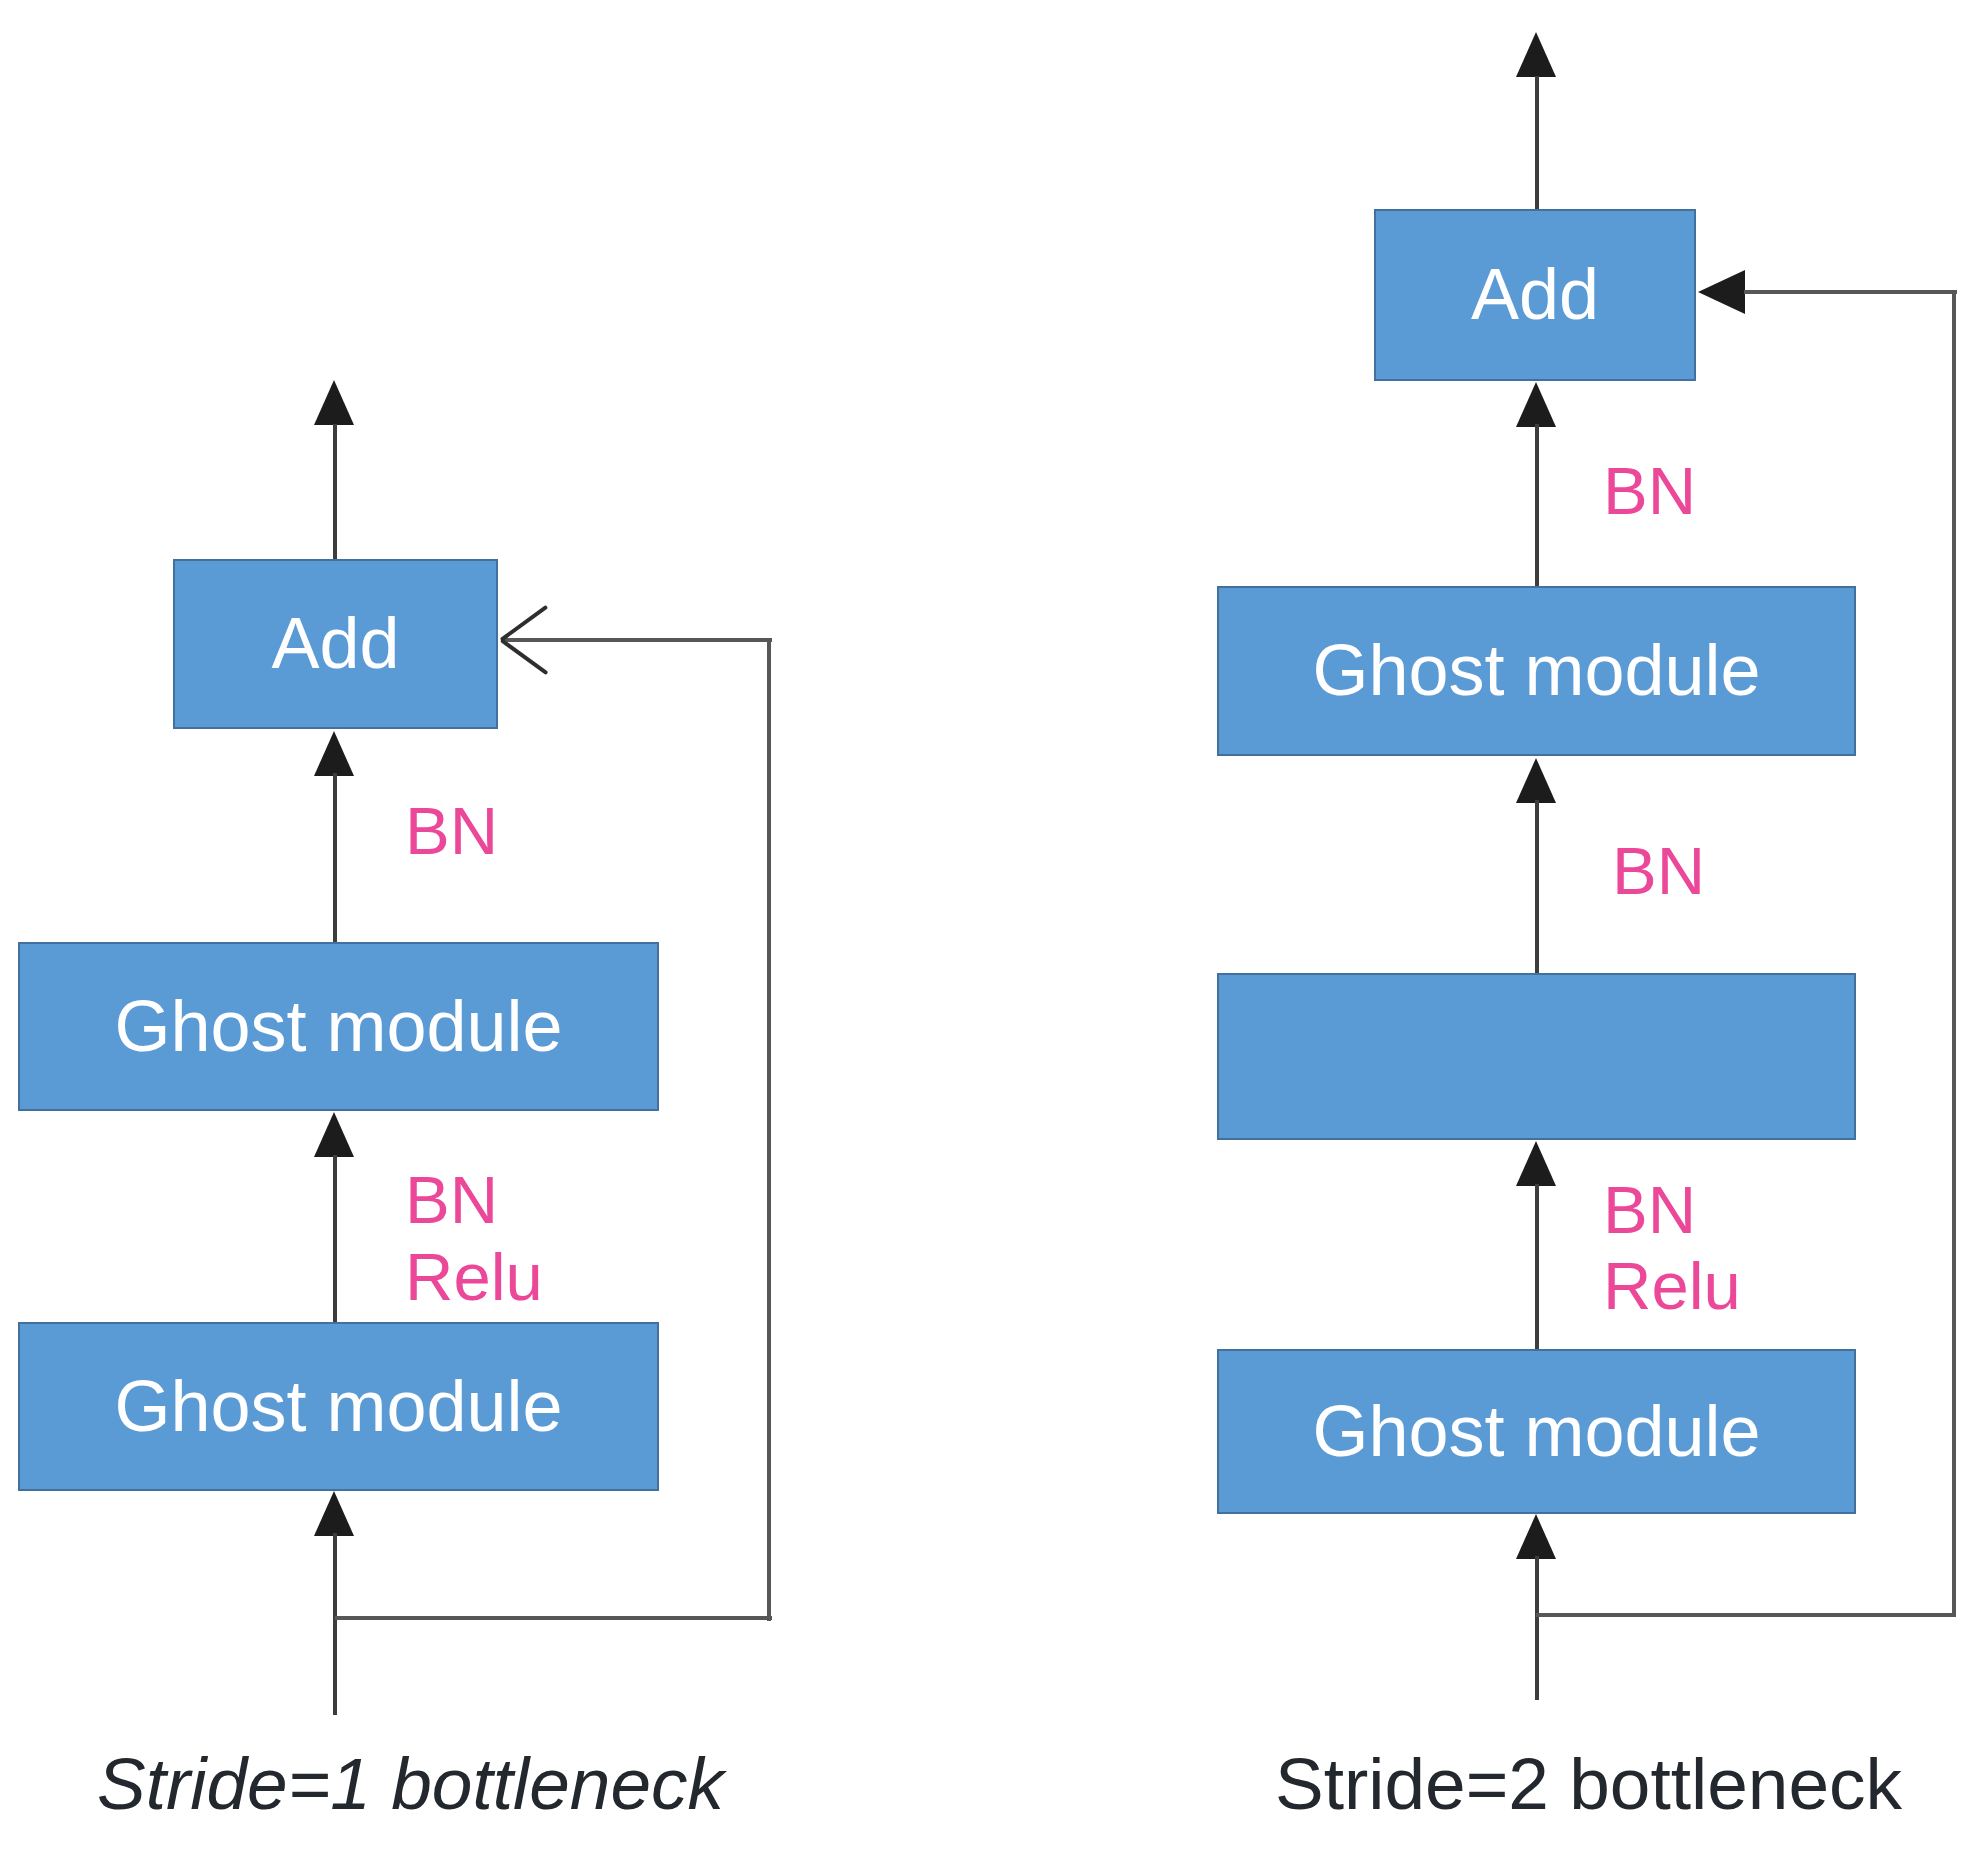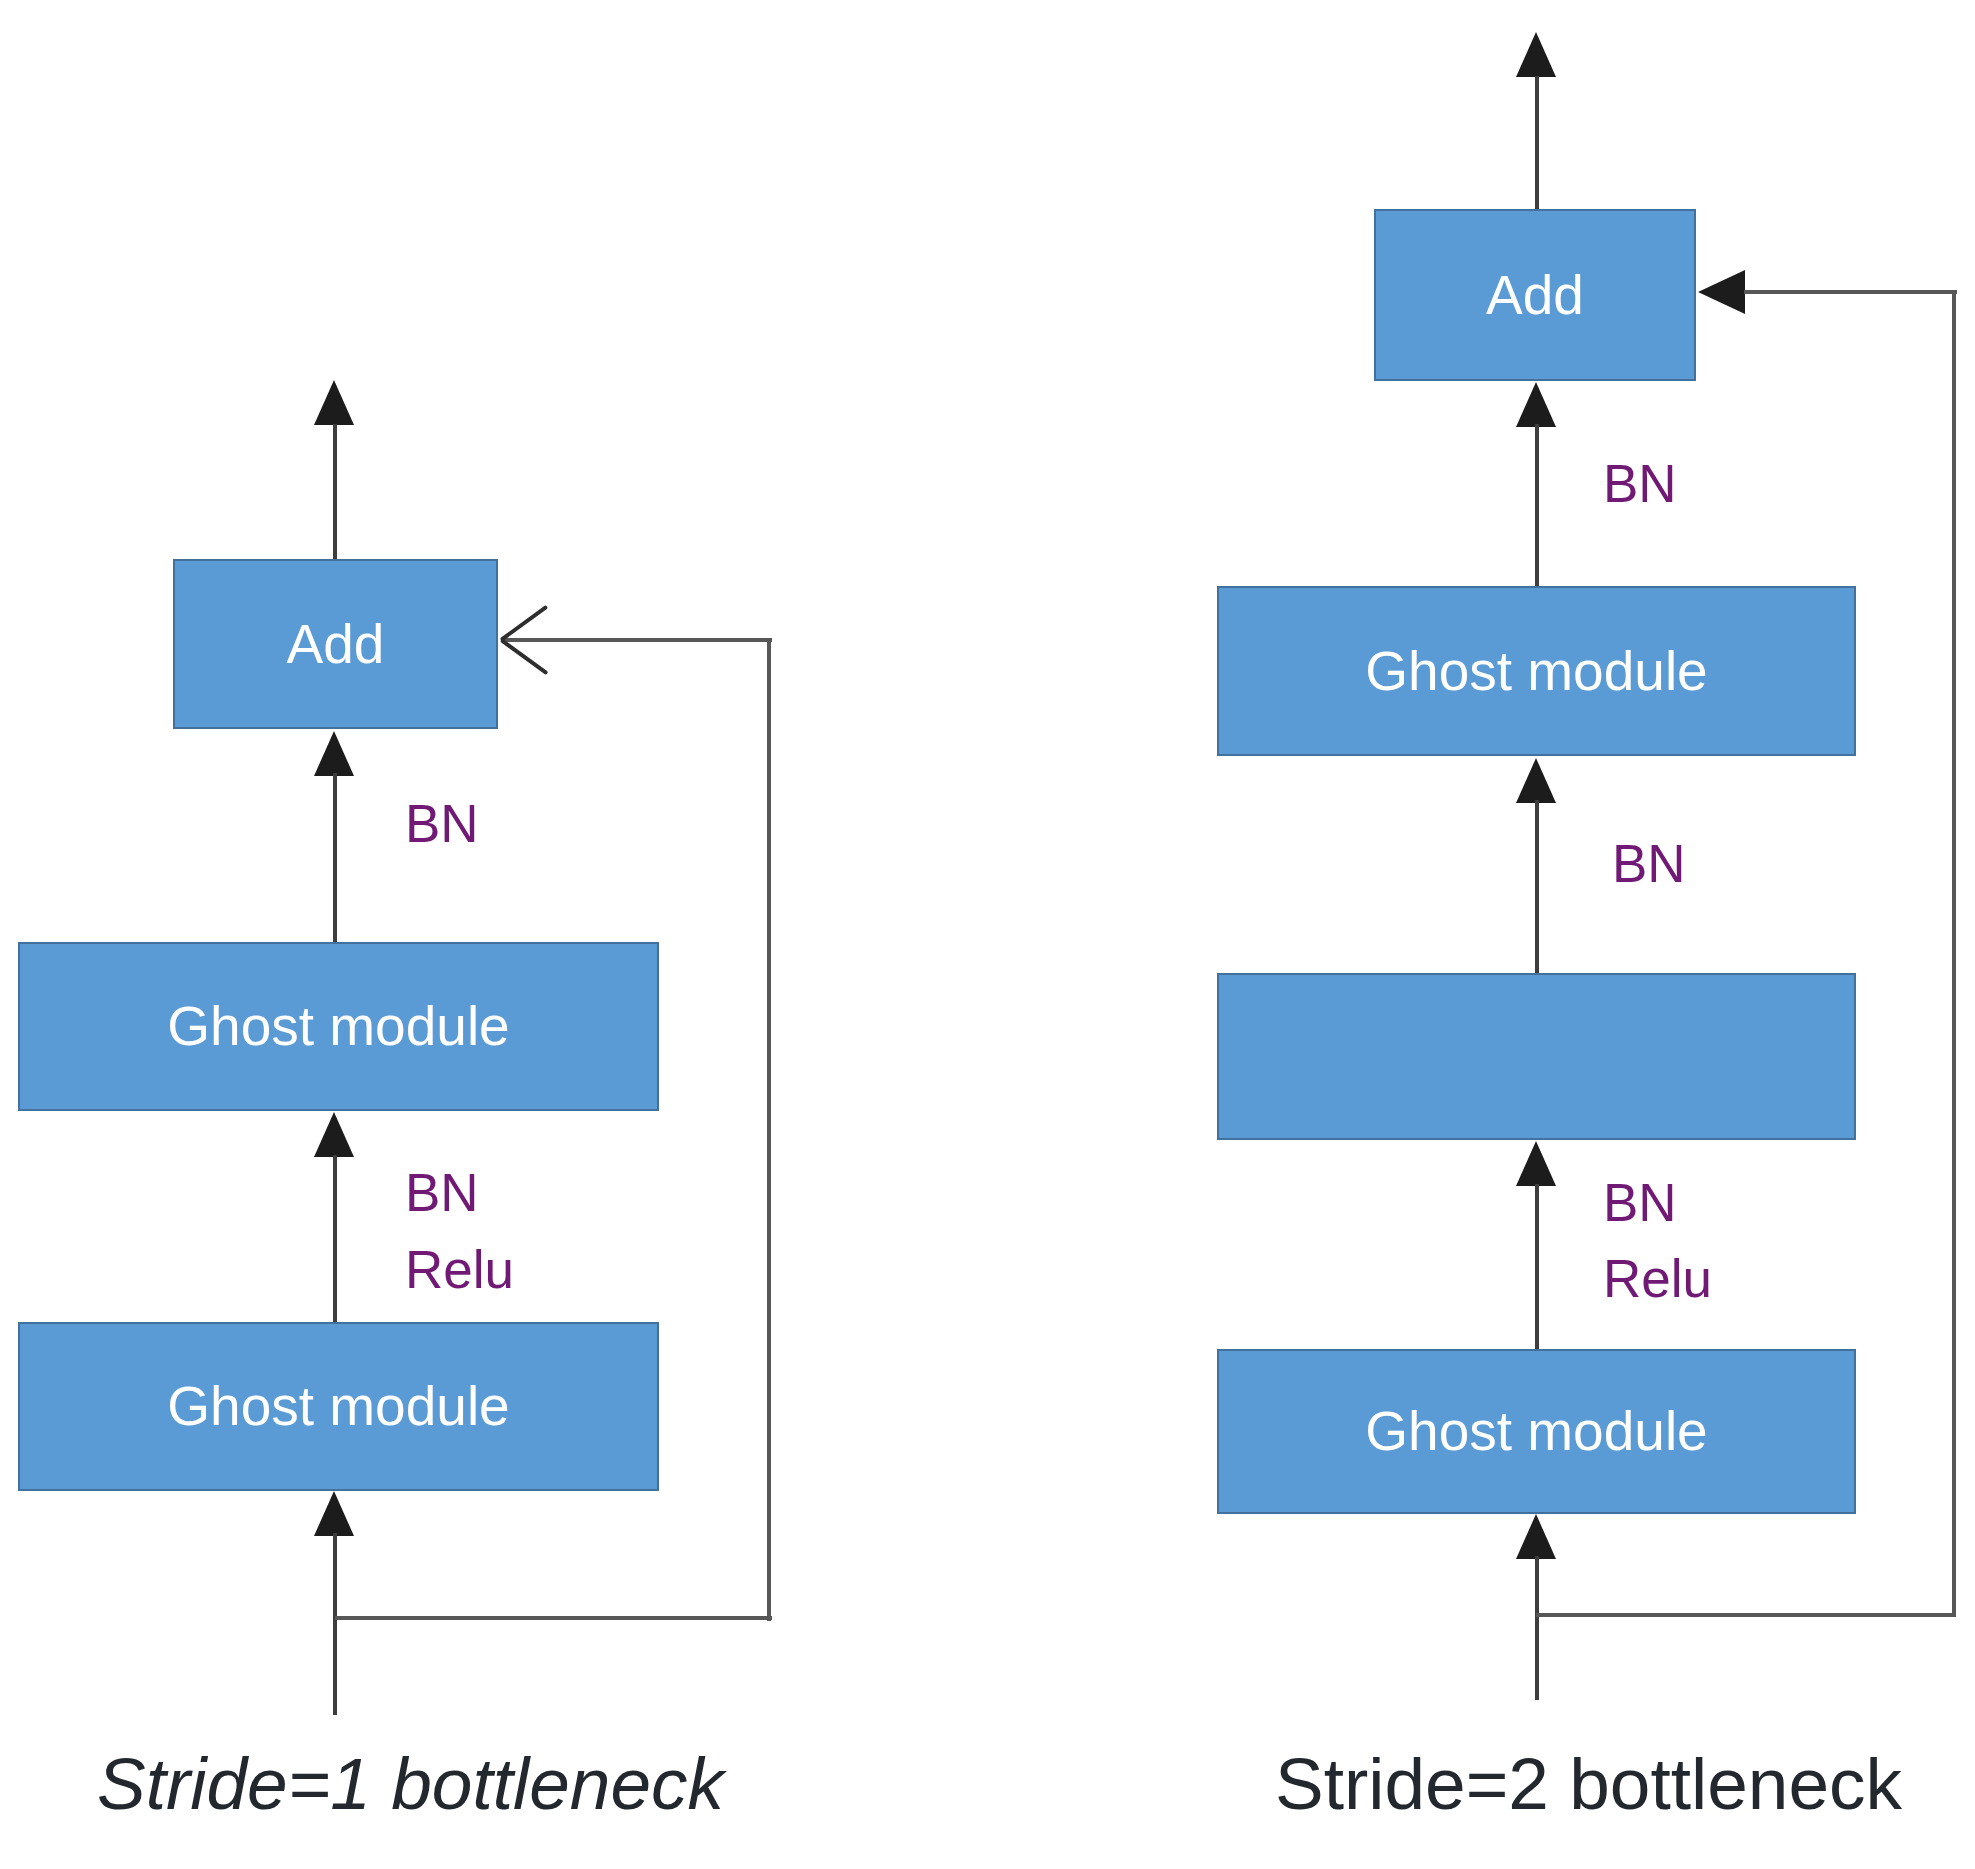--- a/index.html
+++ b/index.html
@@ -10,21 +10,21 @@
     font-family:"Liberation Sans", sans-serif;
     overflow:hidden;
   }
   .node{
     position:absolute;
     background:#5b9bd5;
     border:2.9px solid #41719c;
     color:#ffffff;
     display:flex;align-items:center;justify-content:center;
     text-align:center;
-    font-size:55px;
+    font-size:72px;
     line-height:1.1;
     box-sizing:border-box;
   }
   .node .l2{display:block;}
   .node.twoline{flex-direction:column;font-size:73px;line-height:1.18;}
   .vline{position:absolute;width:3.6px;background:#3d3d3d;}
   .hline{position:absolute;height:3.6px;background:#3d3d3d;}
   .skip{background:#575757;}
   .skip.vline{width:4.4px;}
   .skip.hline{height:4.4px;}
@@ -39,22 +39,22 @@
     border-top:22.6px solid transparent;
     border-bottom:22.6px solid transparent;
     border-right:47px solid #1c1c1c;
   }
   .chev{
     position:absolute;width:57px;height:4.4px;background:#2e2e2e;
     transform-origin:left center;border-radius:2.2px;
   }
   .ann{
     position:absolute;
-    color:#701a75;
-    font-size:53px;
+    color:#ec4899;
+    font-size:67px;
     line-height:1.0;
     white-space:nowrap;
   }
   .caption{
     position:absolute;
     color:#23272e;
     font-size:73px;
     line-height:1.0;
     white-space:nowrap;
   }

